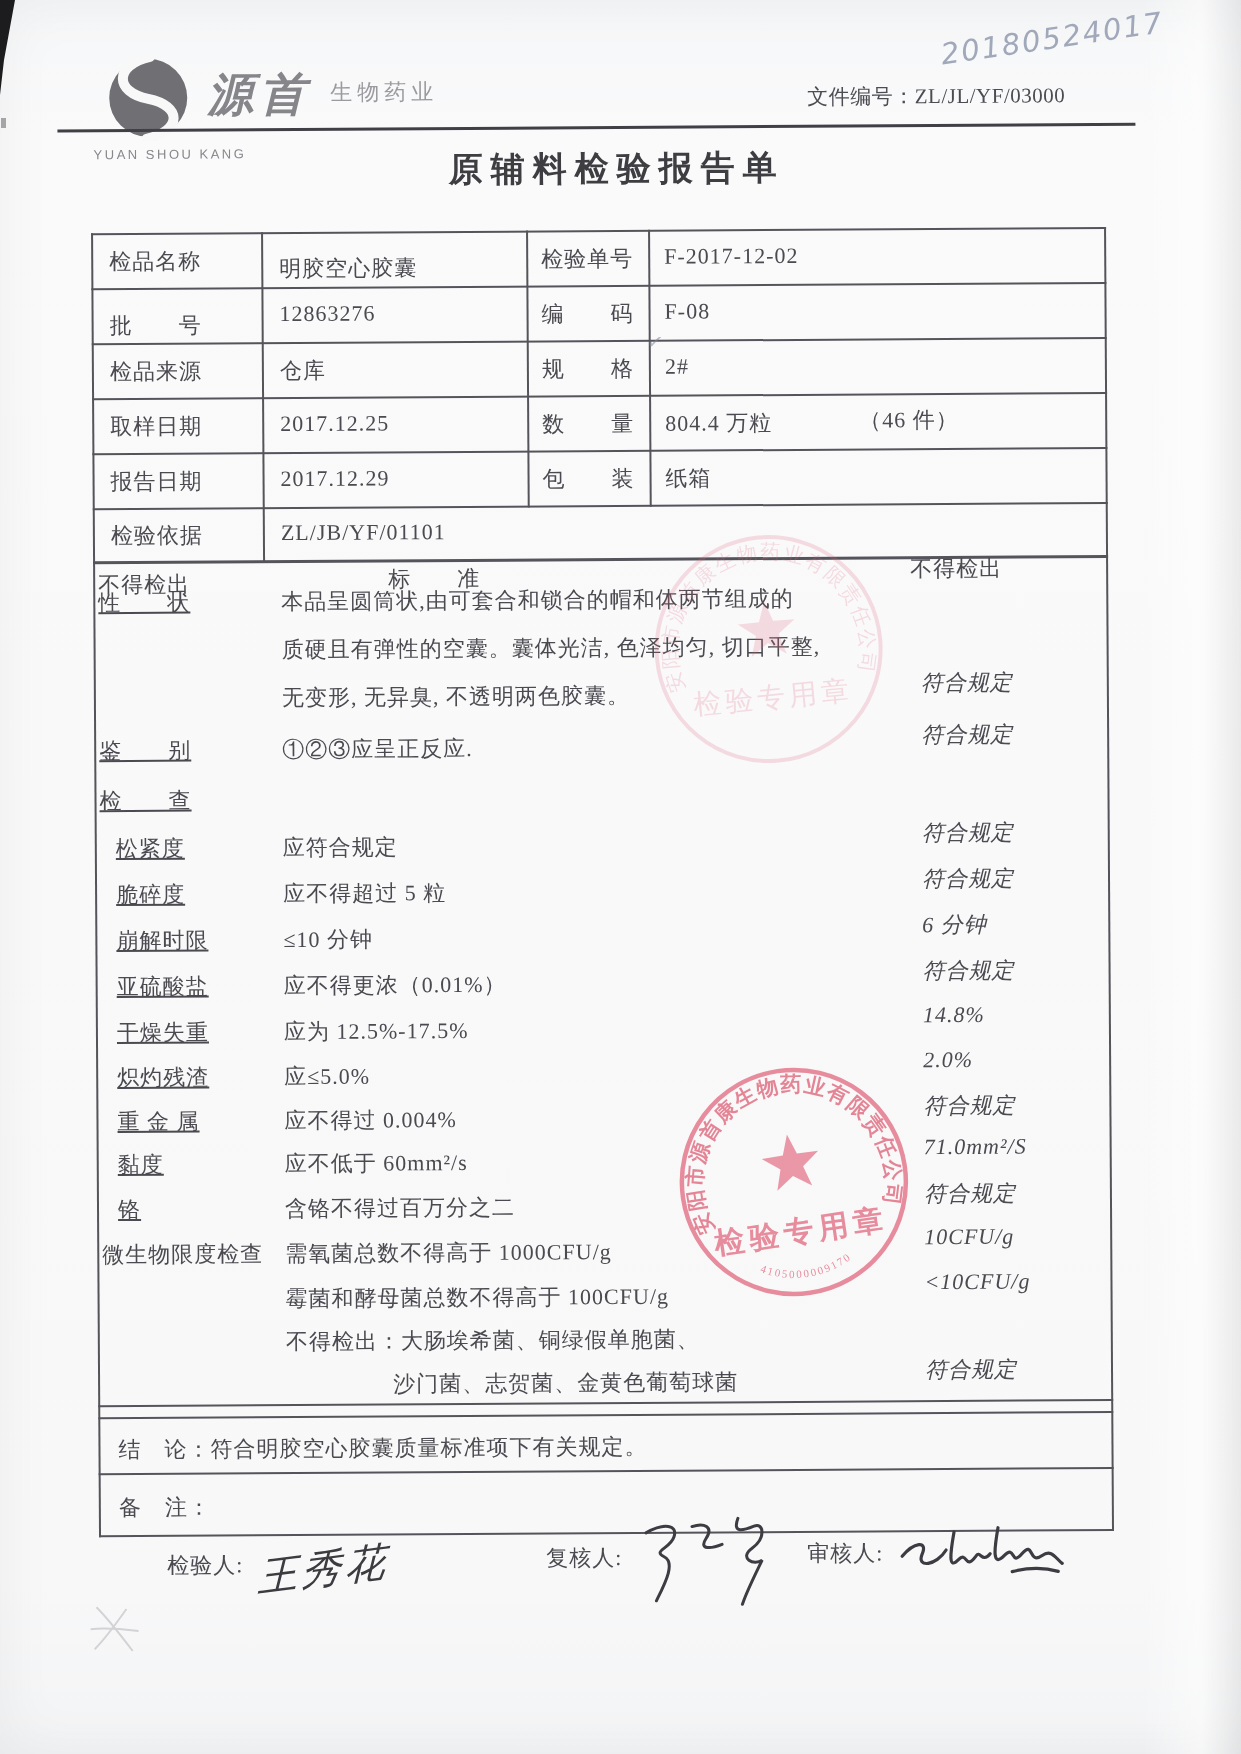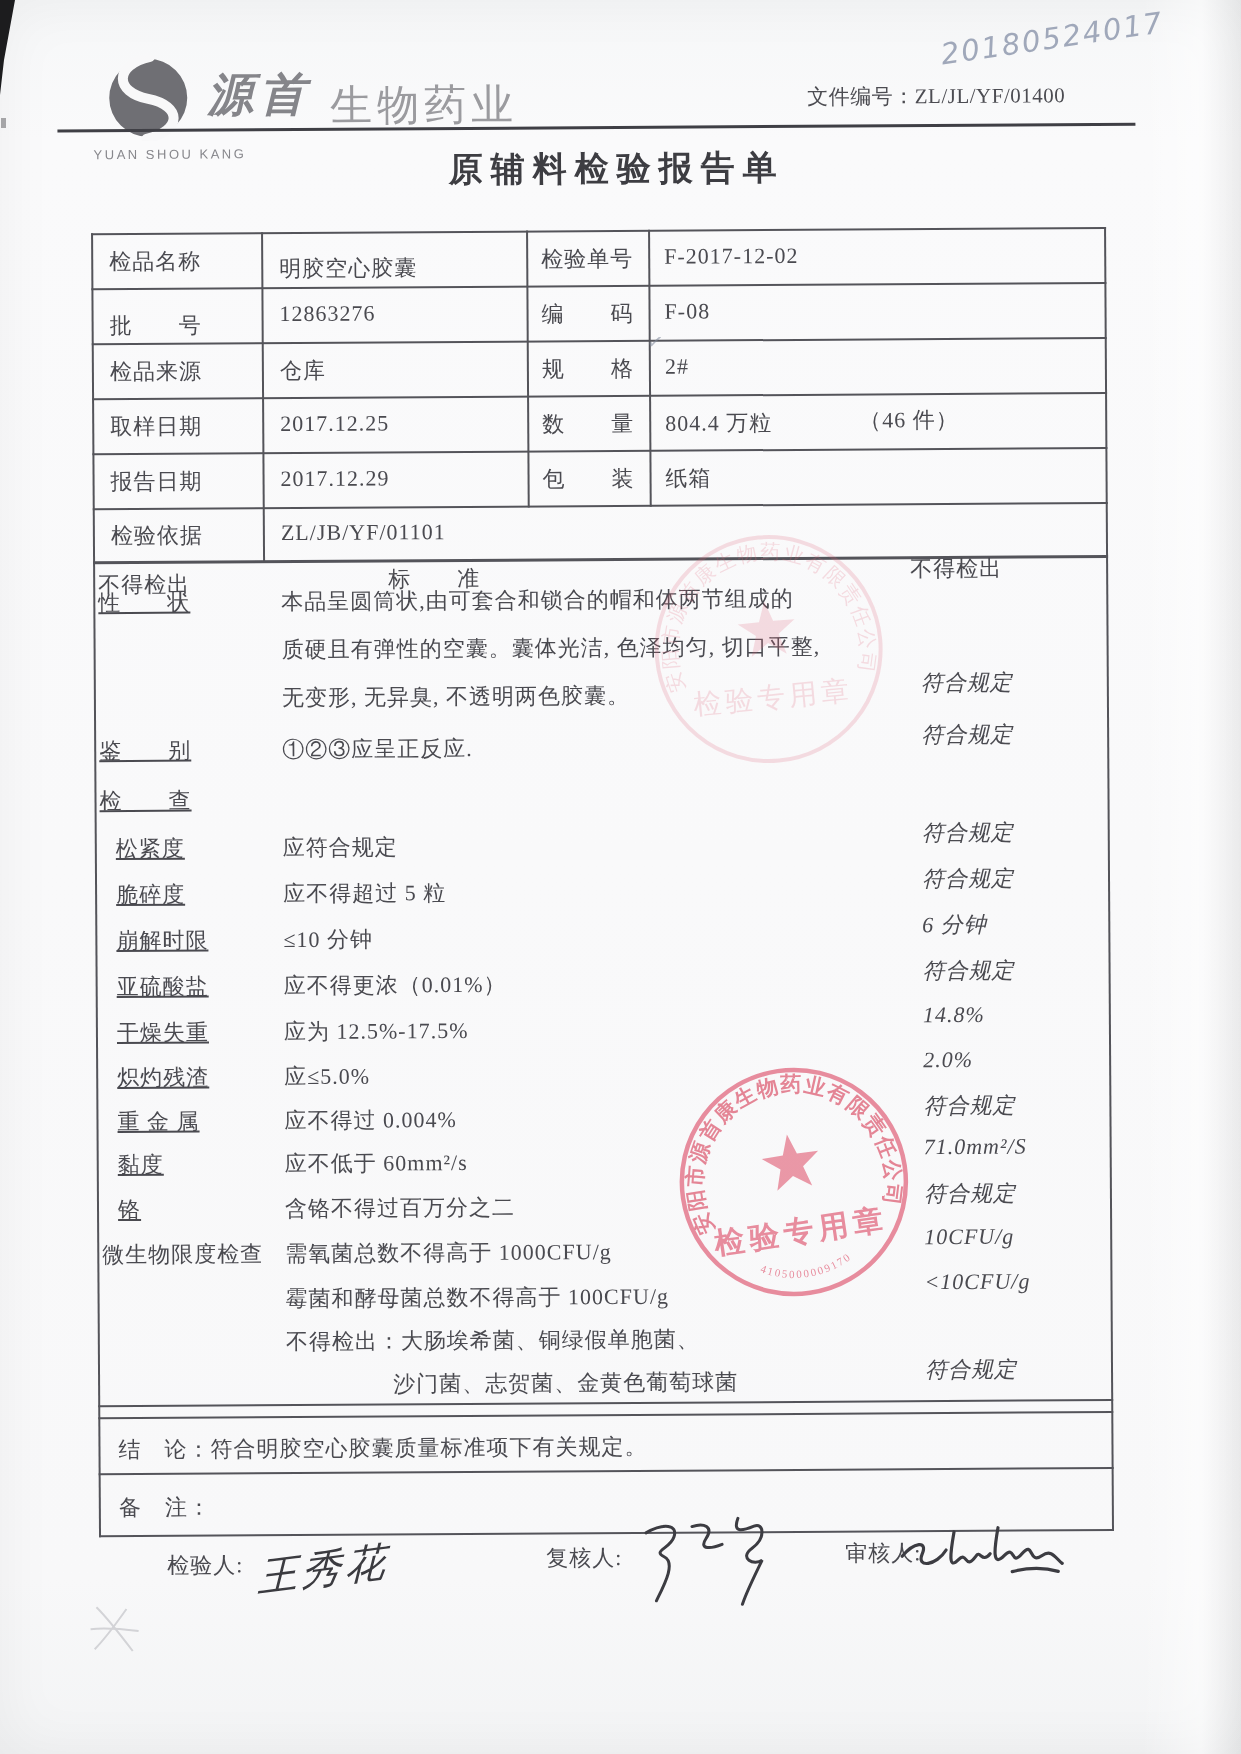--- a/index.html
+++ b/index.html
@@ -16,21 +16,21 @@
   .rightstrip{
     position:absolute;right:0;top:0;width:100px;height:1754px;
     background:linear-gradient(90deg,rgba(0,0,0,0) 0%,rgba(255,255,255,0.5) 60%,rgba(0,0,0,0.04) 100%);
   }
   .tilt{position:absolute;left:0;top:0;width:1241px;height:1754px;transform:rotate(-0.35deg);transform-origin:50% 50%;}
   .t{position:absolute;white-space:nowrap;color:#4a4a50;font-size:22px;letter-spacing:1px;}
   .hline{position:absolute;background:#54545a;height:2px;}
   .vline{position:absolute;background:#54545a;width:2px;}
   .title{font-size:34px;font-weight:bold;letter-spacing:8px;color:#3d3d42;}
   .brand-script{font-size:46px;font-style:italic;color:#85858a;letter-spacing:6px;font-weight:bold;}
-  .brand-suffix{font-size:42px;color:#9b9b9f;letter-spacing:5px;}
+  .brand-suffix{font-size:22px;color:#9b9b9f;letter-spacing:5px;}
   .brand-en{font-size:13px;color:#87878c;letter-spacing:2.5px;font-family:"Liberation Sans","DejaVu Sans",sans-serif;}
   .docno{font-size:21px;color:#4c4c52;letter-spacing:0.5px;}
   .hand{font-family:"DejaVu Sans","Liberation Sans",sans-serif;}
   .handnum{font-size:29px;color:#a0a8ba;transform:rotate(-8deg);letter-spacing:2px;font-style:italic;}
   .ilab{left:100px;text-decoration:underline;}
   .ilab2{left:116px;text-decoration:underline;}
   .istd{left:283px;}
   .istd2{left:390px;}
   .ires{left:922px;font-style:italic;}
   .sig-label{font-size:22px;color:#4a4a50;}
@@ -55,21 +55,21 @@
 
     <svg width="86" height="86" viewBox="-43 -43 86 86" style="left:110px;top:52px">
       <circle cx="0" cy="0" r="39" fill="#6f6f74"></circle>
       <path d="M 2,-41 C -34,-33 -34,-6 0,1 C 34,8 34,33 -2,41" stroke="#f8f8f9" stroke-width="10" fill="none" stroke-linecap="round"></path>
     </svg>
     <div class="t brand-en" style="left:98px;top:144px">YUAN SHOU KANG</div>
     <div class="t brand-script" style="left:212px;top:62px">源首</div>
     <div class="t brand-suffix" style="left:335px;top:76px">生物药业</div>
 
     <div class="t docno" style="left:812px;top:84px">
-      <span>文件编号：</span><span>ZL/JL/YF/01400</span>
+      <span>文件编号：</span><span>ZL/JL/YF/03000</span>
     </div>
     <div class="t hand handnum" style="left:945px;top:24px">20180524017</div>
 
     <div class="hline" style="left:62px;top:126px;width:1078px;height:3px;background:#3f3f45"></div>
 
     <div class="t title" style="left:46px;top:146px;width:1150px;text-align:center;">原辅料检验报告单</div>
 
     <div class="hline" style="left:95px;top:230px;width:1015px"></div>
     <div class="hline" style="left:95px;top:285px;width:1015px"></div>
     <div class="hline" style="left:95px;top:340px;width:1015px"></div>
@@ -194,21 +194,21 @@
 
     <div class="t sig-label" style="left:542px;top:1543px">复核人:</div>
     <svg width="150" height="110" viewBox="0 0 150 110" style="left:630px;top:1505px">
       <g stroke="#3c3c42" stroke-width="3" fill="none" stroke-linecap="round">
         <path d="M12,28 C 30,18 44,20 40,32 C 36,44 18,46 30,52 C 42,58 30,80 22,96"></path>
         <path d="M58,22 C 70,18 80,22 72,34 C 64,46 78,44 88,40"></path>
         <path d="M104,14 C 98,30 110,26 120,22 C 130,18 132,34 118,44 C 104,54 120,62 128,56 C 118,76 112,88 108,100"></path>
       </g>
     </svg>
 
-    <div class="t sig-label" style="left:841px;top:1540px">审核人:</div>
+    <div class="t sig-label" style="left:803px;top:1540px">审核人:</div>
     <svg width="180" height="90" viewBox="0 0 180 90" style="left:888px;top:1518px">
       <g stroke="#3c3c42" stroke-width="3.2" fill="none" stroke-linecap="round">
         <path d="M10,40 C 22,26 36,24 30,38 C 24,52 44,50 54,34"></path>
         <path d="M62,16 C 58,38 56,54 66,44 C 76,34 72,56 84,40 C 88,34 90,48 98,38"></path>
         <path d="M106,12 C 102,34 100,52 112,40 C 124,28 118,52 130,38 C 142,24 136,50 150,40 C 160,33 164,44 170,48"></path>
         <path d="M120,56 C 136,52 152,52 166,56"></path>
       </g>
     </svg>
 
     <svg width="70" height="70" viewBox="0 0 70 70" style="left:78px;top:1592px" class="pencil">

